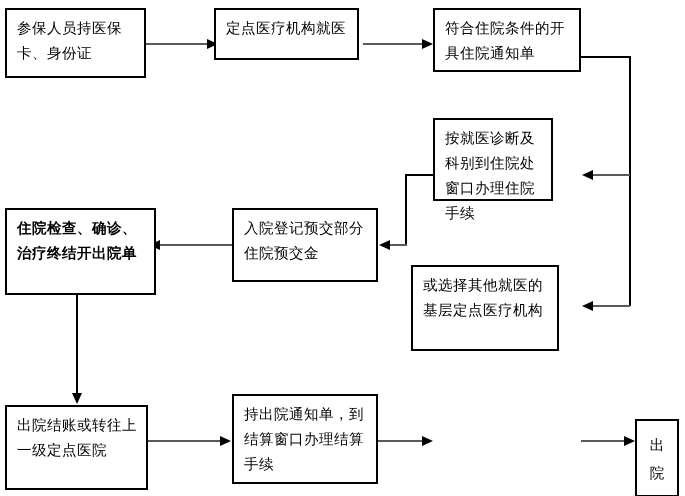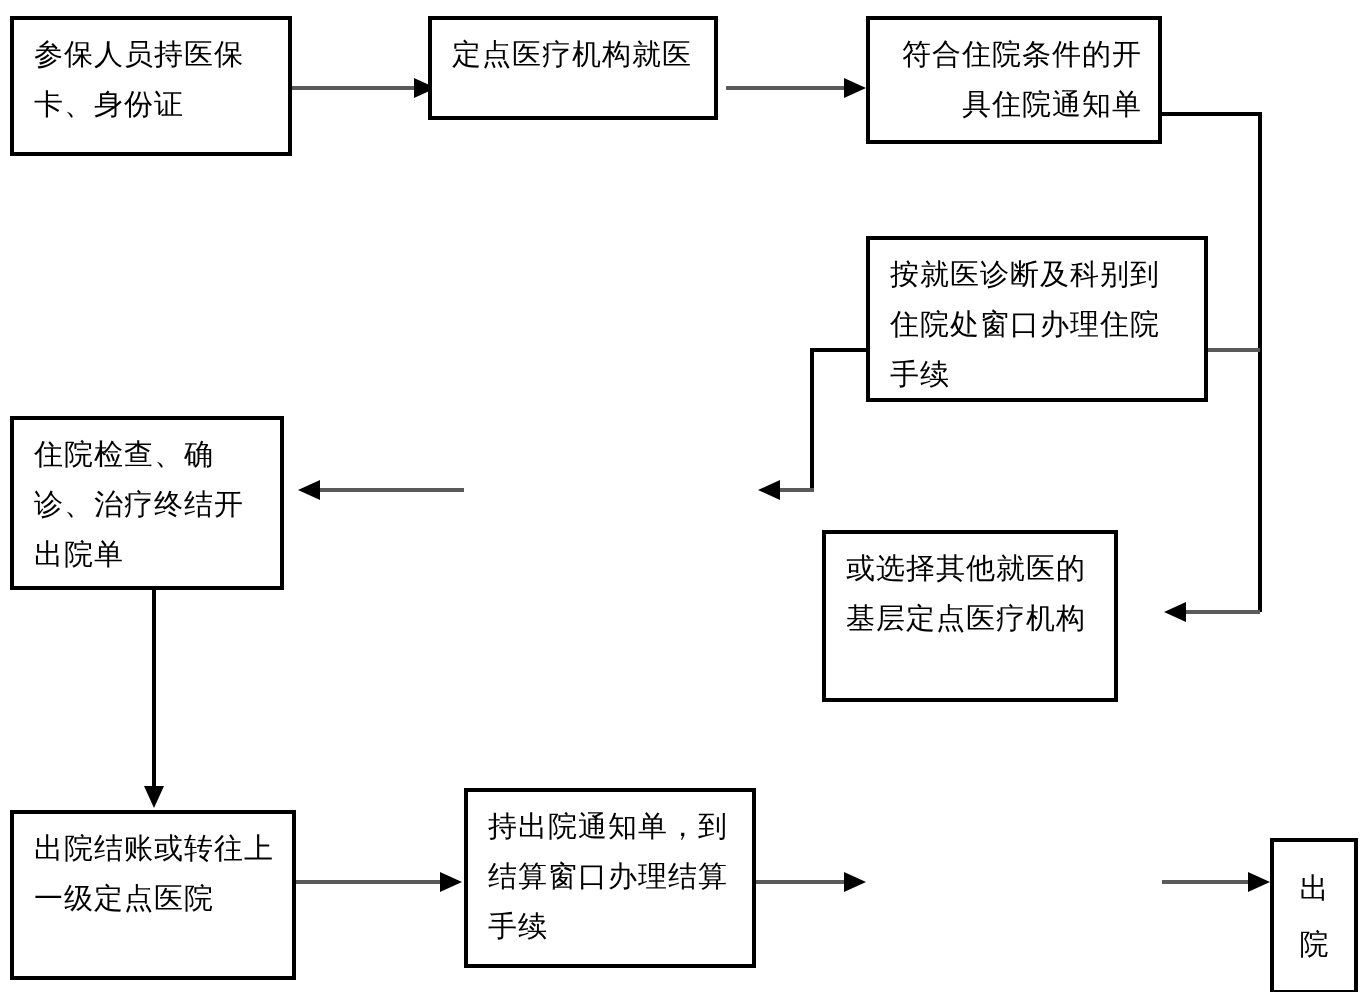--- a/index.html
+++ b/index.html
@@ -77,34 +77,37 @@
 <div id="canvas">
 
   <div class="node" style="left:5px; top:8px; width:141px; height:70px;">
     <span class="label">参保人员持医保卡、身份证</span>
   </div>
 
   <div class="node" style="left:214px; top:8px; width:145px; height:52px;">
     <span class="label">定点医疗机构就医</span>
   </div>
 
-  <div class="node" style="left:433px; top:8px; width:148px; height:64px;text-align:right;">
+  <div class="node" style="left:433px; top:8px; width:148px; height:64px;">
     <span class="label">符合住院条件的开具住院通知单</span>
   </div>
 
-  <div class="node" style="left:433px; top:118px; width:171px; height:83px;">
+  <div class="node" style="left:433px; top:118px; width:120px; height:83px;">
     <span class="label">按就医诊断及科别到住院处窗口办理住院手续</span>
   </div>
 
   <div class="node" style="left:411px; top:265px; width:148px; height:86px;">
     <span class="label">或选择其他就医的基层定点医疗机构</span>
   </div>
 
+  <div class="node" style="left:232px; top:208px; width:146px; height:74px;">
+    <span class="label">入院登记预交部分住院预交金</span>
+  </div>
 
-  <div class="node" style="left:5px; top:208px; width:137px; height:87px;">
+  <div class="node" style="left:5px; top:208px; width:151px; height:87px;font-weight:bold;">
     <span class="label">住院检查、确诊、治疗终结开出院单</span>
   </div>
 
   <div class="node" style="left:5px; top:405px; width:143px; height:85px;">
     <span class="label">出院结账或转往上一级定点医院</span>
   </div>
 
   <div class="node" style="left:232px; top:394px; width:146px; height:90px;">
     <span class="label">持出院通知单，到结算窗口办理结算手续</span>
   </div>

